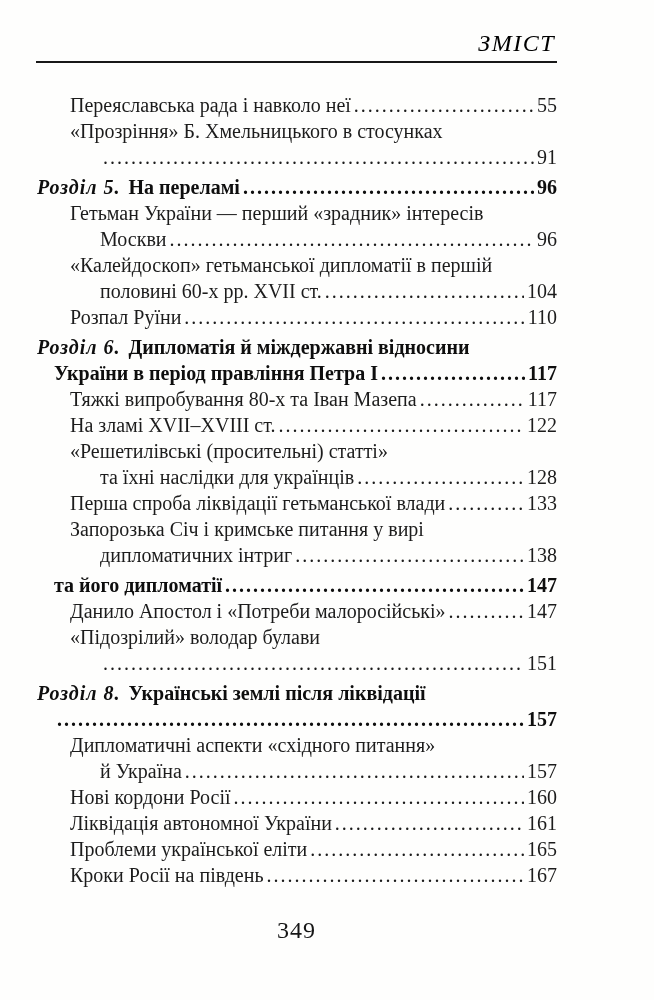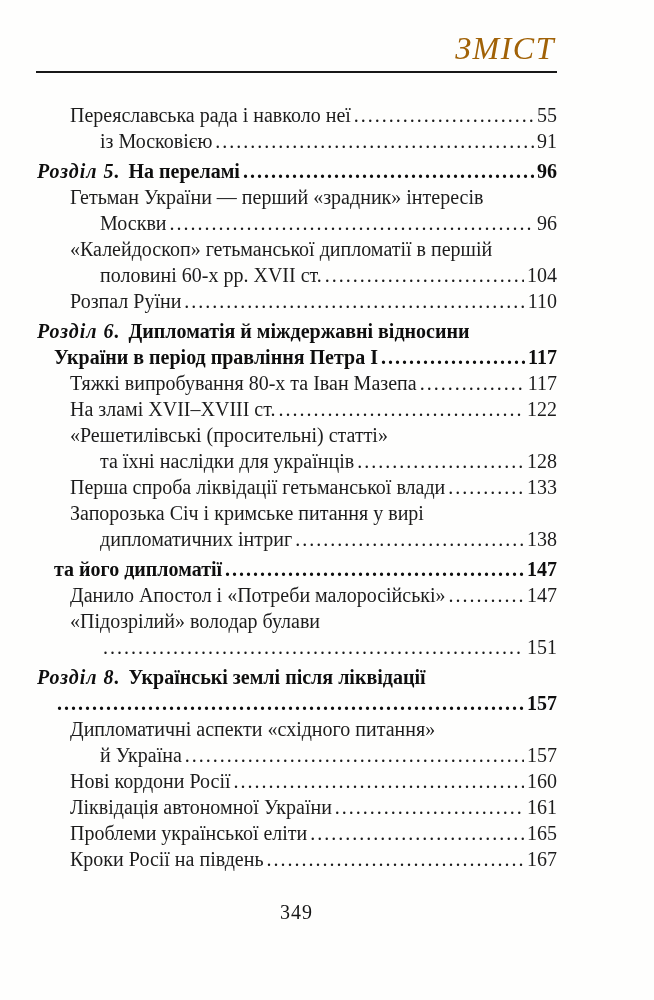--- a/index.html
+++ b/index.html
@@ -18,23 +18,23 @@
     box-sizing: border-box;
     padding: 30px 97px 0 36px;
   }
   
   .running-head {
     text-align: right;
   }
   .running-head .head-title {
     display: inline-block;
     font-style: italic;
-    font-size: 32px;
+    font-size: 24px;
     letter-spacing: 1.5px;
-    color: #a16207;
+    color: #000000;
     padding-right: 2px;
   }
   .head-rule {
     margin-top: 4px;
     border: none;
     border-top: 2.5px solid #181818;
     height: 0;
   }
   
   .toc {
@@ -72,21 +72,21 @@
     margin-left: 3px;
   }
   .pagenum {
     flex: 0 0 auto;
     padding-left: 3px;
   }
   
   .folio {
     margin-top: 29px;
     text-align: center;
-    font-size: 20px;
+    font-size: 24px;
     color: #161616;
     letter-spacing: 1px;
   }
 </style>
 </head>
 <body>
 
 <div class="page">
 
   <div class="running-head">
@@ -96,22 +96,22 @@
 
   <div class="toc" id="toc">
       <div class="entry section">
         <div class="line line-first with-leader">
           <span class="title-text">Переяславська рада і навколо неї</span>
           <span class="leader">................................................................................................................................................................</span>
           <span class="pagenum">55</span>
         </div>
       </div>
       <div class="entry section">
-        <div class="line line-cont with-leader">
-          <span class="title-text">із Московією</span>
+        <div class="line line-first"><span class="title-text">«Прозріння» Б. Хмельницького в стосунках</span></div>
+        <div class="line line-cont with-leader">
           <span class="leader">................................................................................................................................................................</span>
           <span class="pagenum">91</span>
         </div>
       </div>
       <div class="entry chapter">
         <div class="line line-first with-leader">
           <span class="chapter-label">Розділ 5.</span>
           <span class="title-text">На переламі</span>
           <span class="leader">................................................................................................................................................................</span>
           <span class="pagenum">96</span>

